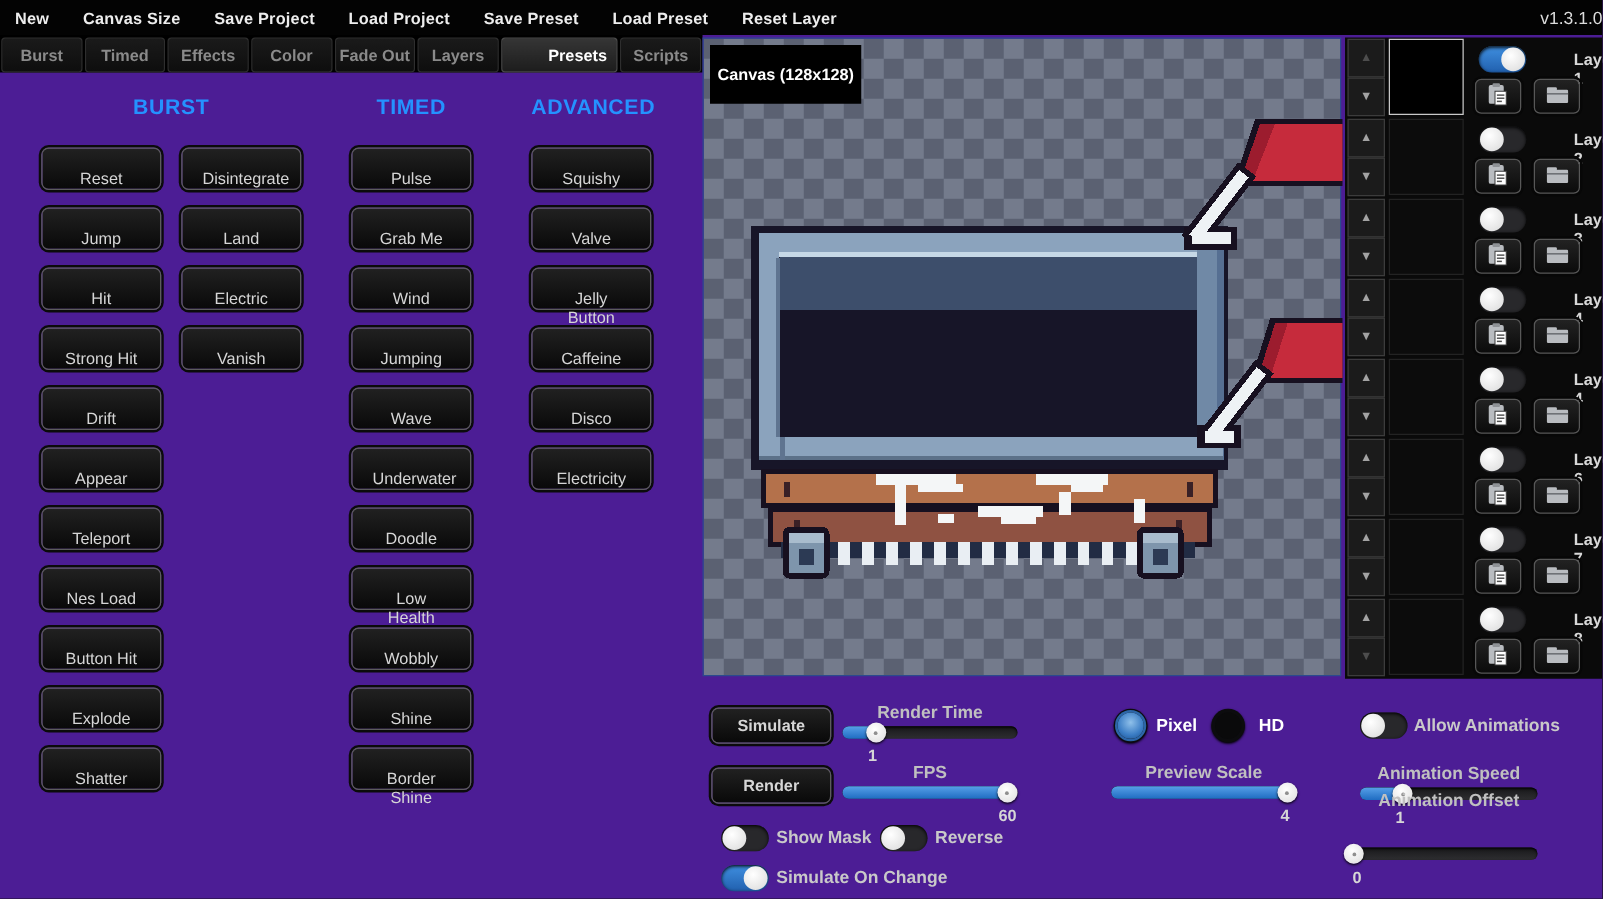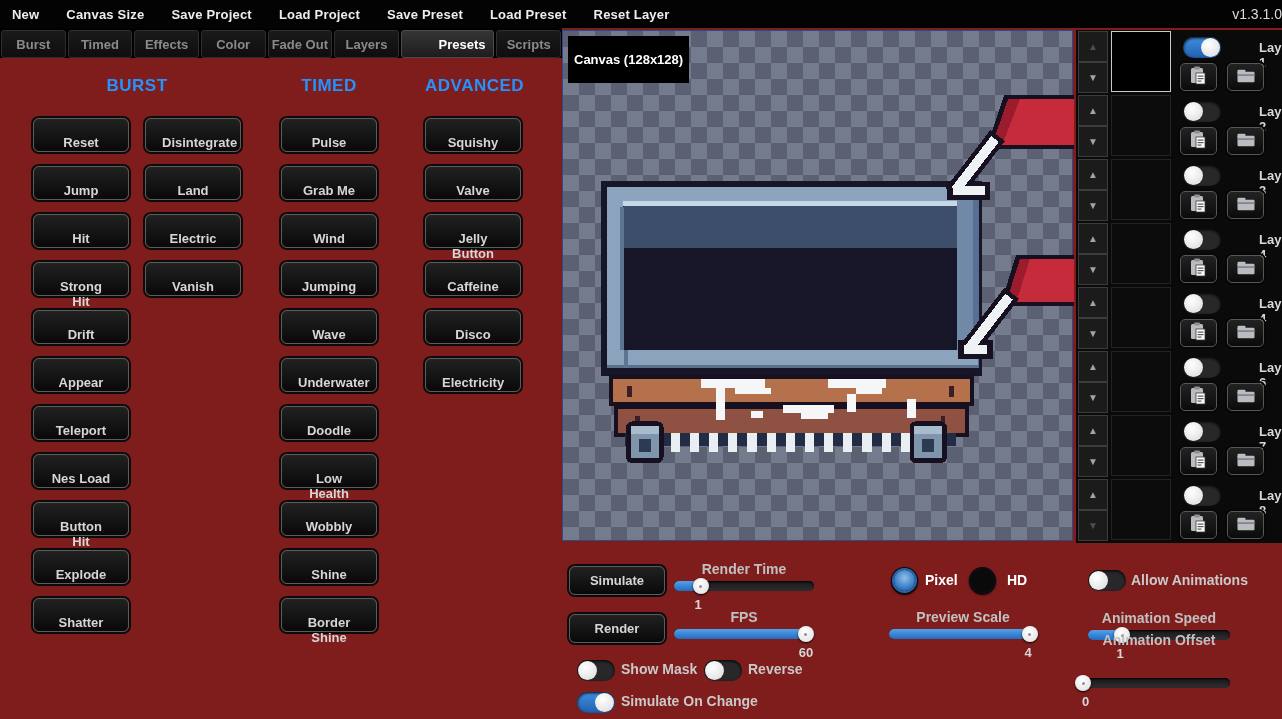--- a/index.html
+++ b/index.html
@@ -1,38 +1,38 @@
 <!DOCTYPE html>
 <html><head>
 <meta charset="utf-8">
 <style>
   html,body{margin:0;padding:0;background:#111;}
   *{box-sizing:border-box;font-family:"Liberation Sans",sans-serif;}
-  #page{position:relative;width:1282px;height:719px;background:#7f1d1d;overflow:hidden;}
+  #page{position:relative;width:1282px;height:719px;background:#4c1d95;overflow:hidden;}
 
   
   #menubar{position:absolute;left:0;top:0;width:1282px;height:28px;background:#030303;
     display:flex;align-items:center;gap:27px;padding:0 12px;}
   .menu-item{color:#ededed;font-size:13px;font-weight:bold;letter-spacing:.2px;cursor:default;}
   #version{position:absolute;right:0;top:6px;color:#dcdcdc;font-size:14px;font-weight:normal;}
 
   
   #tabbar{position:absolute;left:0;top:28px;width:562px;height:30px;background:#000;
     display:flex;gap:2px;padding:2px 1px 0 1px;}
   .tab{flex:1;height:28px;background:linear-gradient(180deg,#1a1a1a,#0e0e0e);
     border:1px solid #2e2e2e;border-radius:3px;color:#8a8a8a;font-size:13px;font-weight:bold;
     display:flex;align-items:center;justify-content:center;}
   .tab.active{background:linear-gradient(180deg,#353535,#1d1d1d);border-color:#4b4b4b;color:#fff;padding-left:29px;}
 
   
   .preset-col{position:absolute;top:76px;}
   .col-heading{height:42px;font-size:17px;font-weight:bold;color:#2492ff;text-align:center;letter-spacing:.5px;}
   .preset-row{height:48px;display:flex;gap:16px;}
   .preset-btn{width:96px;height:28px;border-radius:6px;border:1px solid #5c5c5c;
-    background:linear-gradient(180deg,#212121,#090909);color:#d6d6d6;font-size:13px;font-weight:bold;
+    background:linear-gradient(180deg,#212121,#090909);color:#d6d6d6;font-size:13px;font-weight:normal;
     box-shadow:0 0 0 2px #0b0b0b;padding:16px;}
 
   
   #canvas-area{position:absolute;left:562px;top:30px;width:511px;height:511px;border:1px solid #2c4a8e;
     background:conic-gradient(#747b8c 90deg,#5b6172 90deg 180deg,#747b8c 180deg 270deg,#5b6172 270deg);
     background-size:32px 32px;}
   #canvas-label{position:absolute;left:5px;top:5px;background:#000;color:#fff;font-size:13px;font-weight:bold;
     padding:16px 6px;}
   #cart-svg{position:absolute;left:0;top:0;}
 

